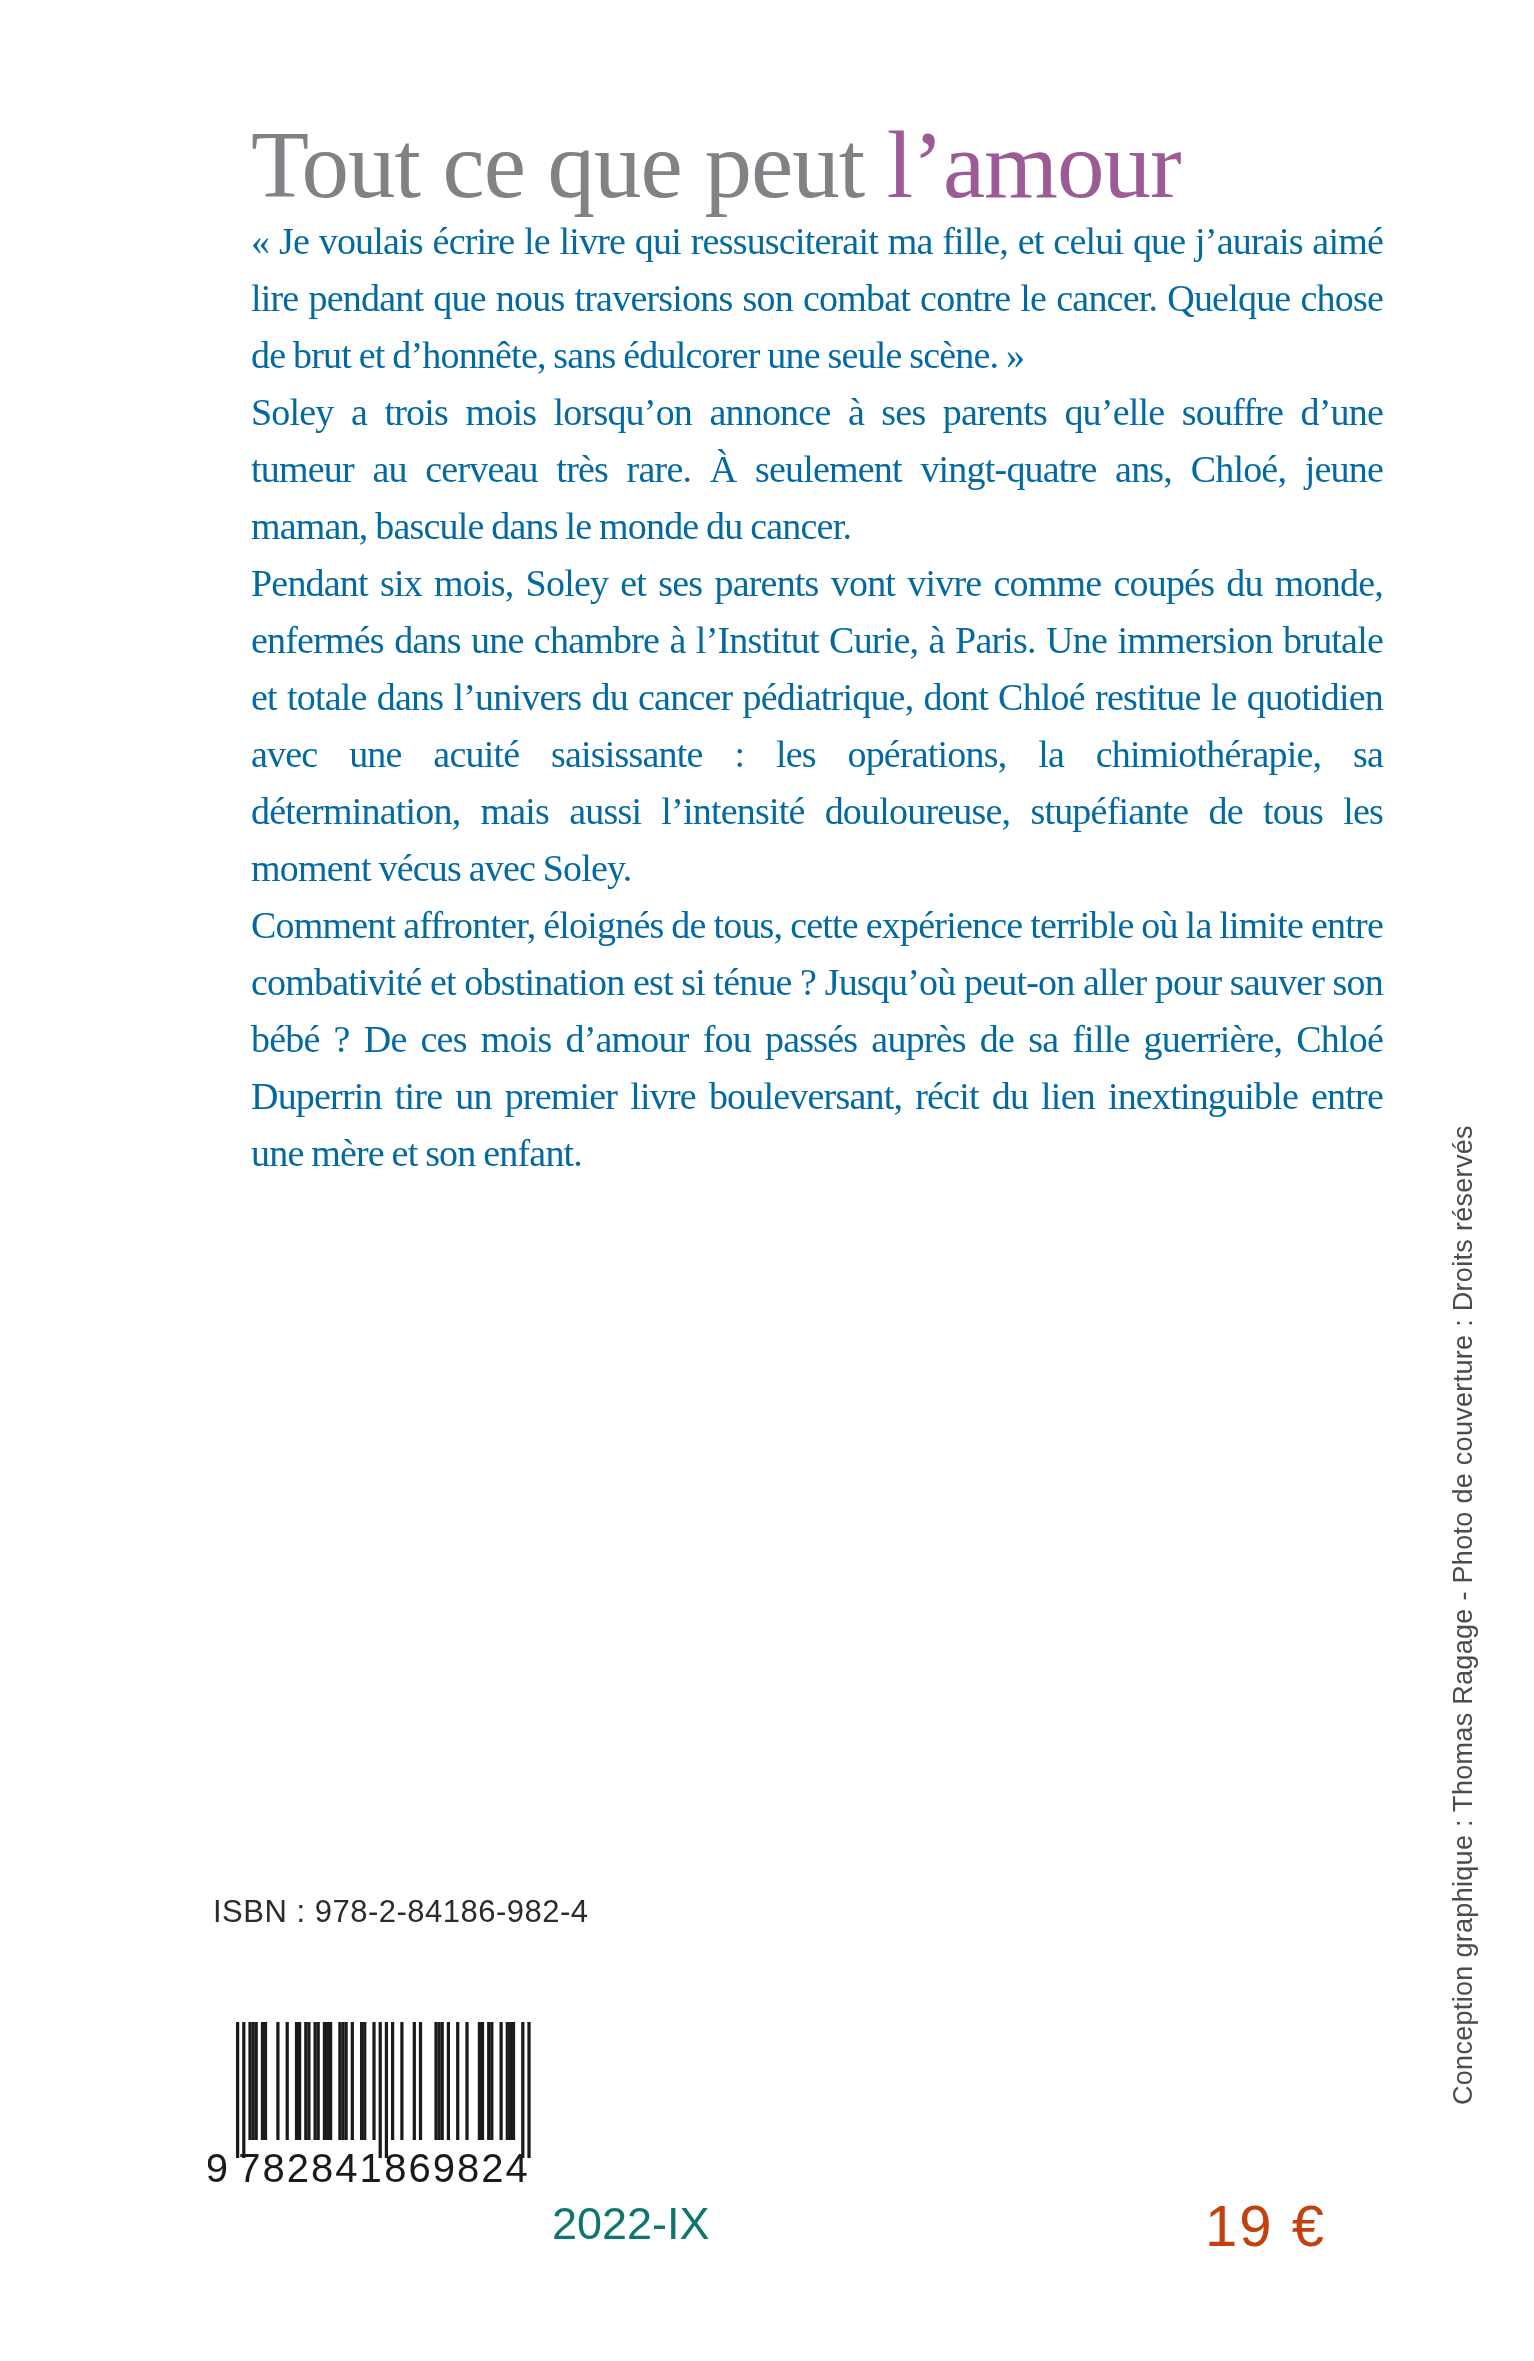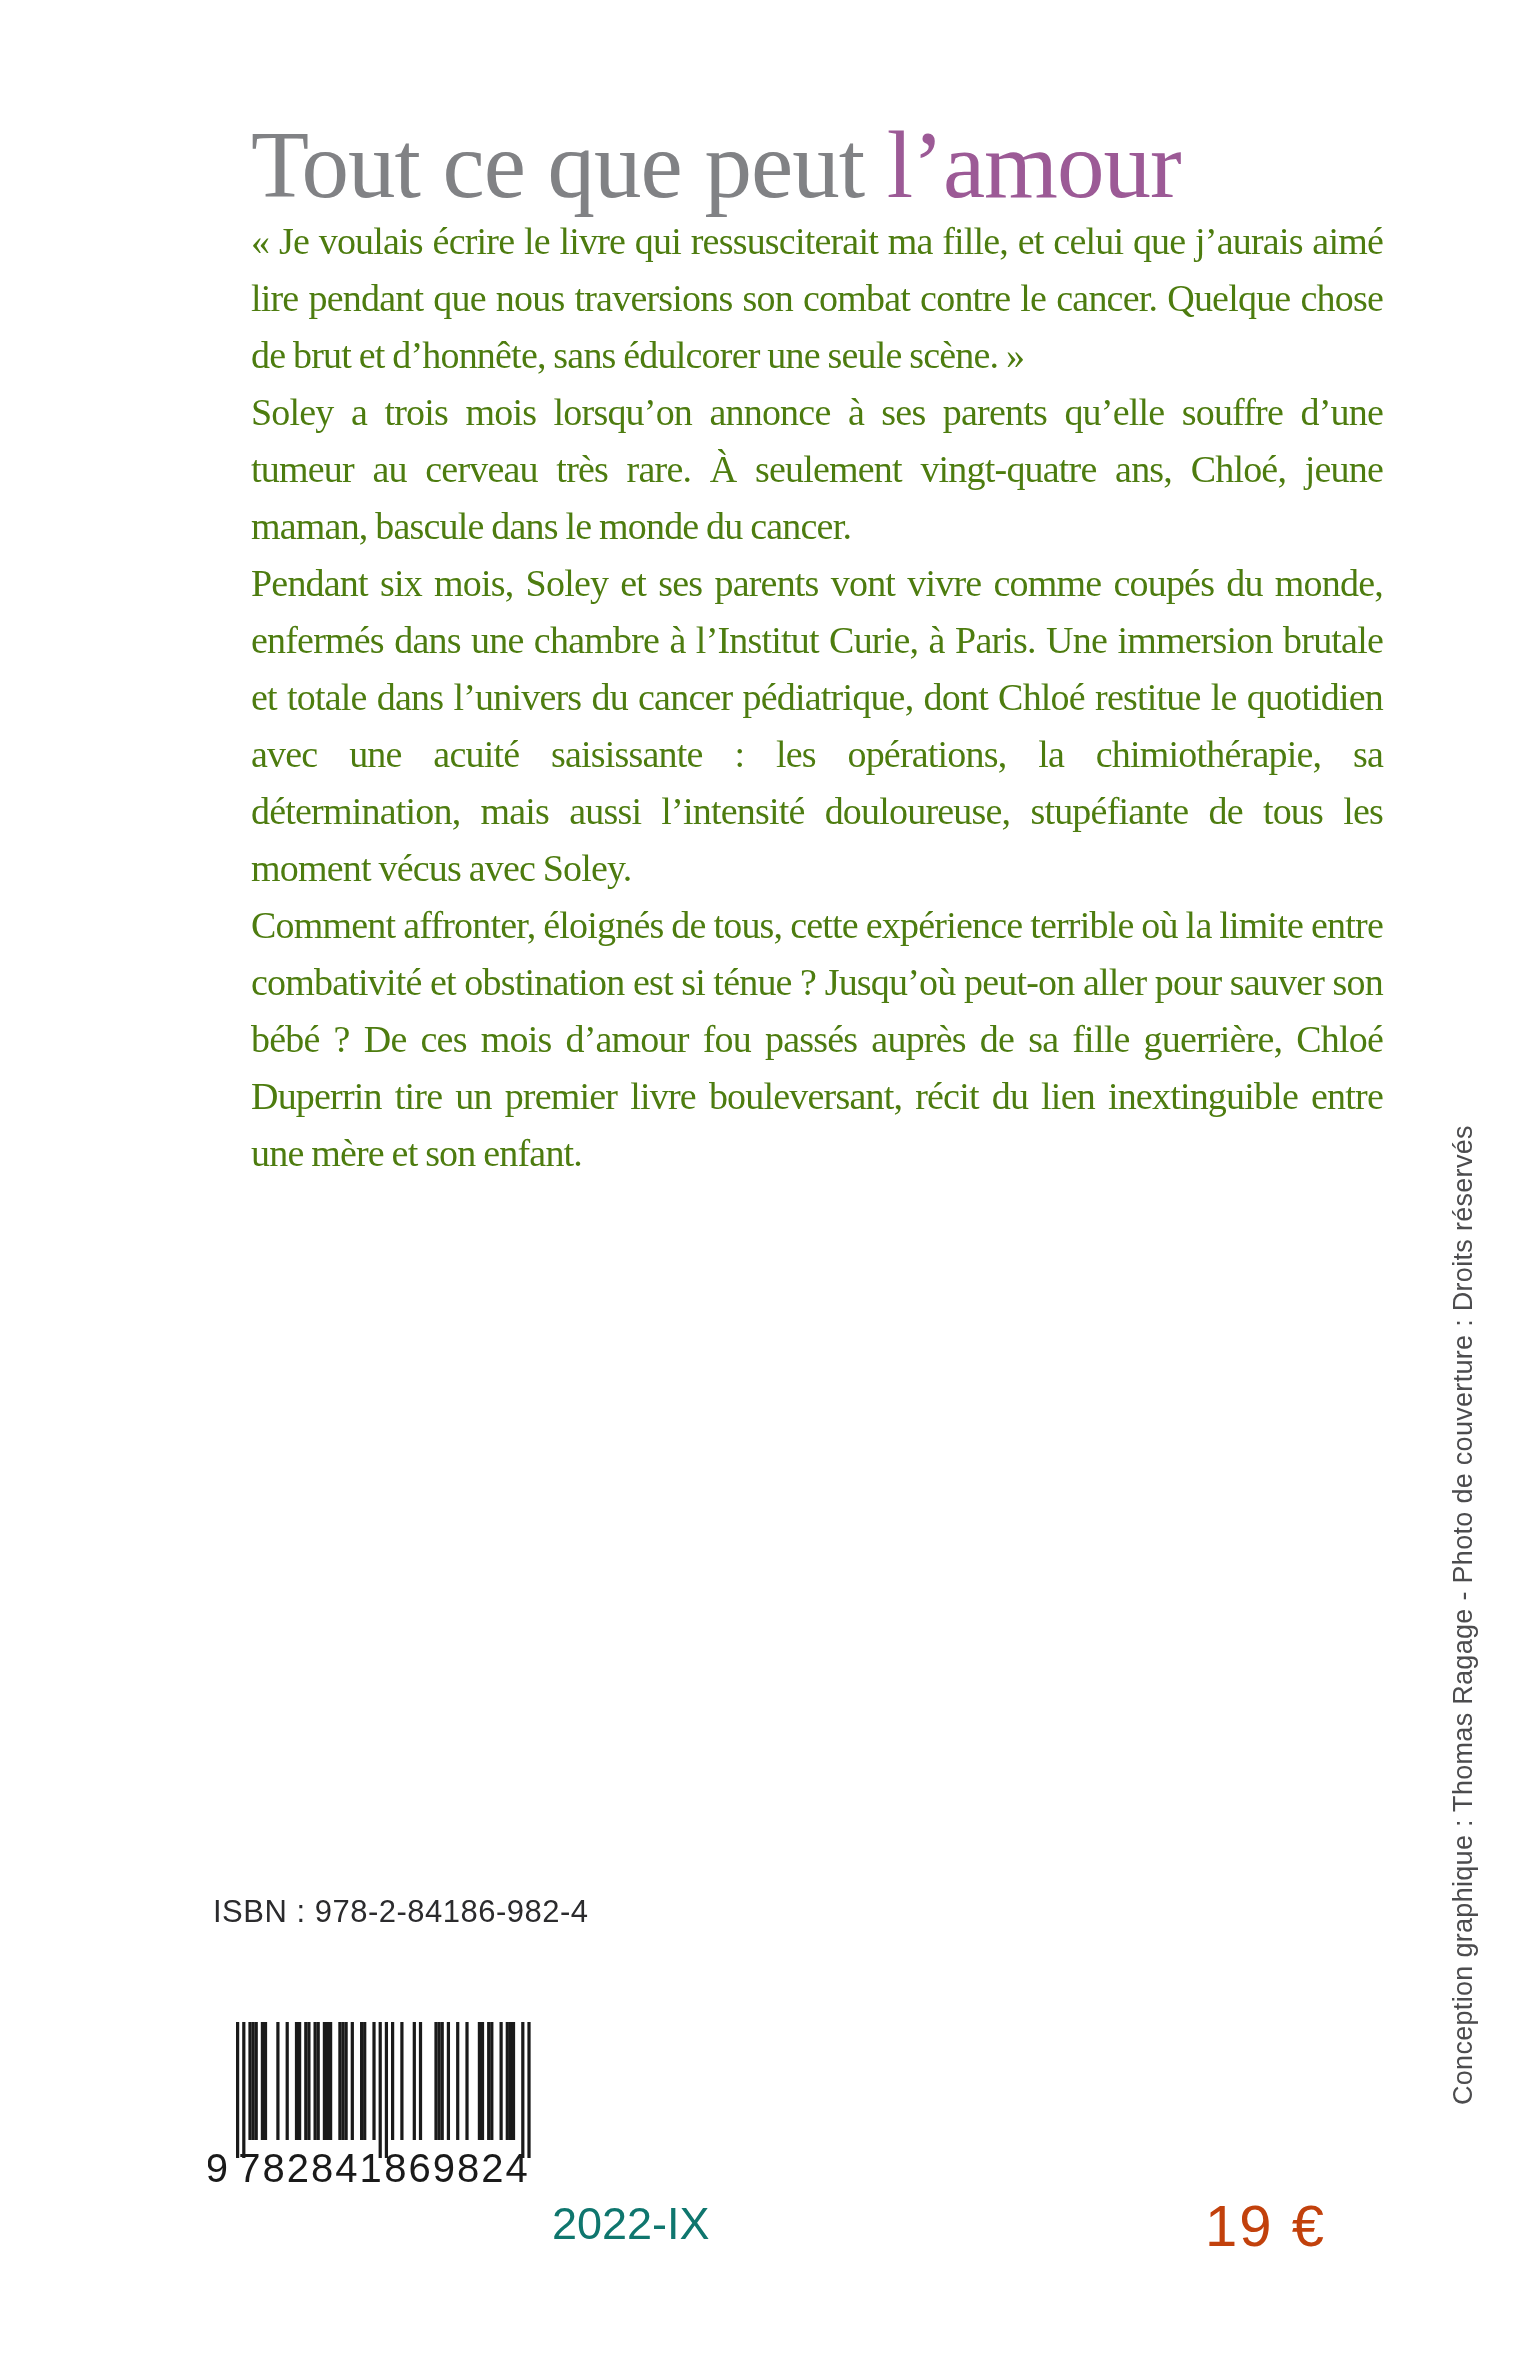--- a/index.html
+++ b/index.html
@@ -28,21 +28,21 @@
     color: #818285;
   }
   h1.title .accent { color: #9c5a96; }
   p.para {
     margin: 0;
     font-size: 38px;
     line-height: 57px;
     letter-spacing: -0.8px;
     word-spacing: -1px;
     text-align: justify;
-    color: #4d7c0f;
+    color: #0369a1;
   }
   .quote { margin-top: 106px; }
   .p2    { margin-top: 62px; }
   .p2b   { margin-top: 0; }
   .p3    { margin-top: 70px; }
   .bio   { margin-top: 86px; font-style: italic; }
 
   .isbn {
     position: absolute;
     left: 213px;

